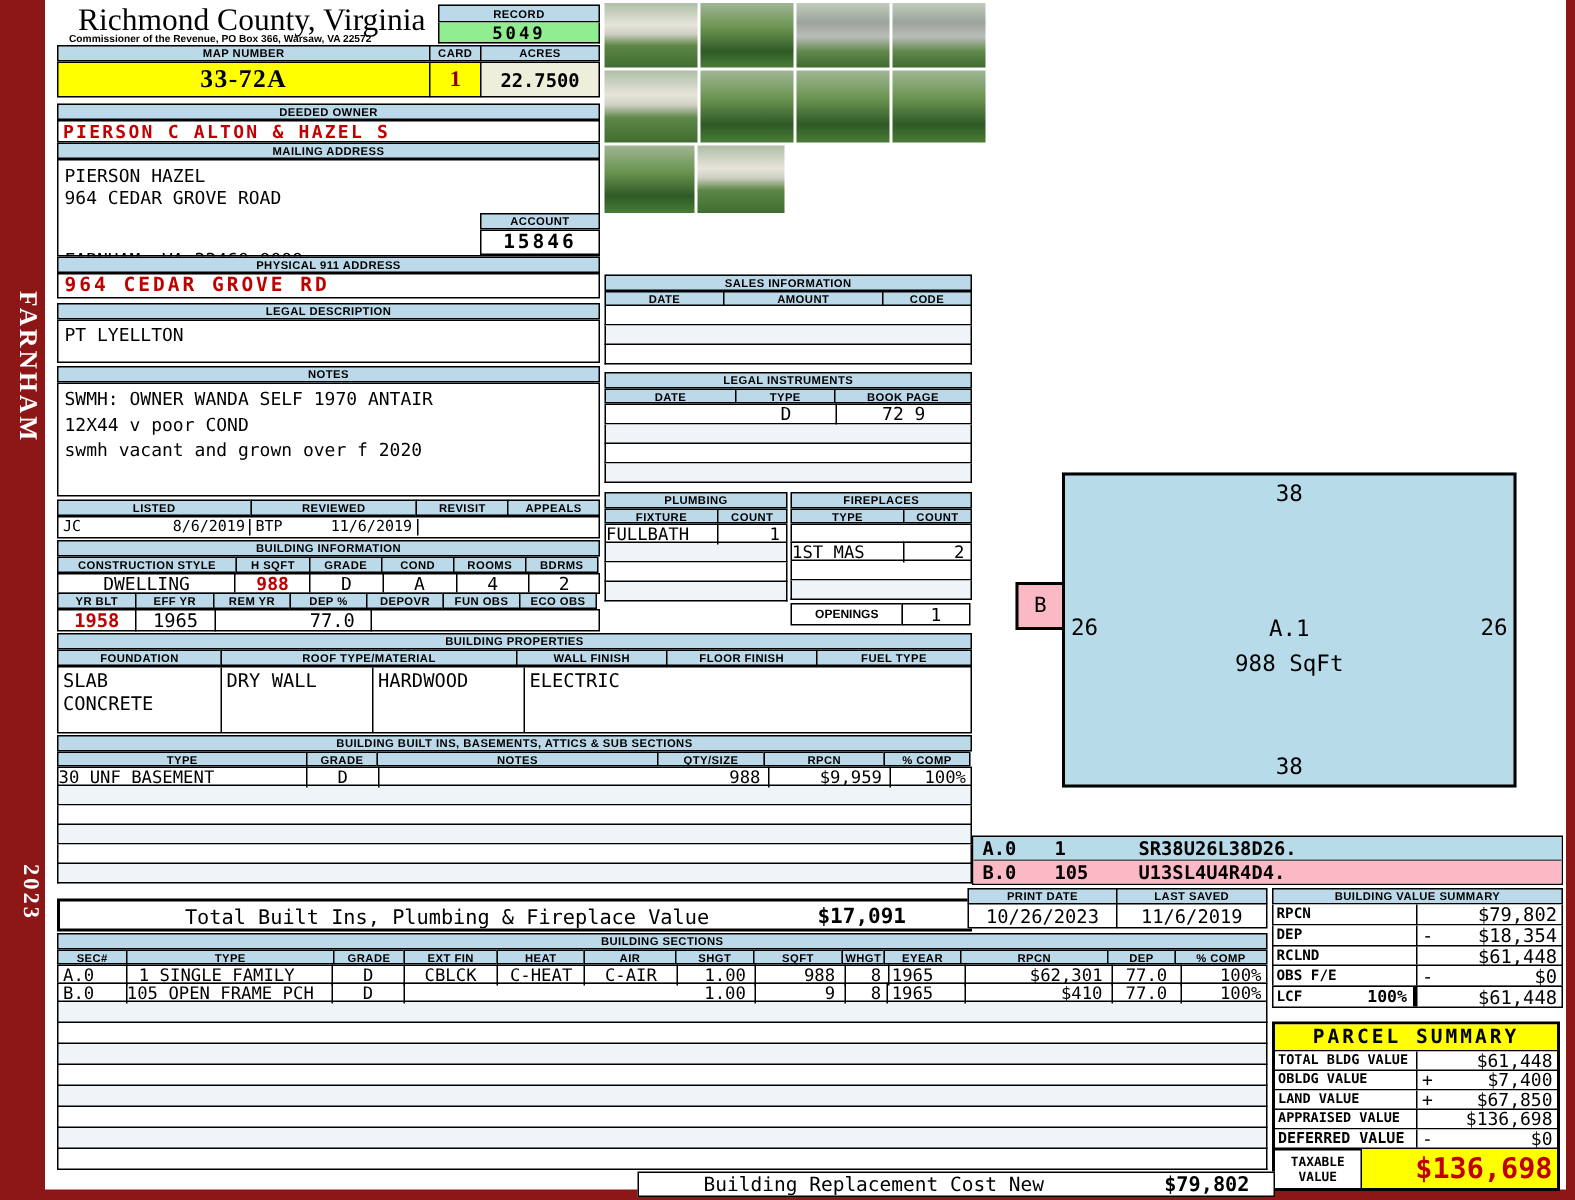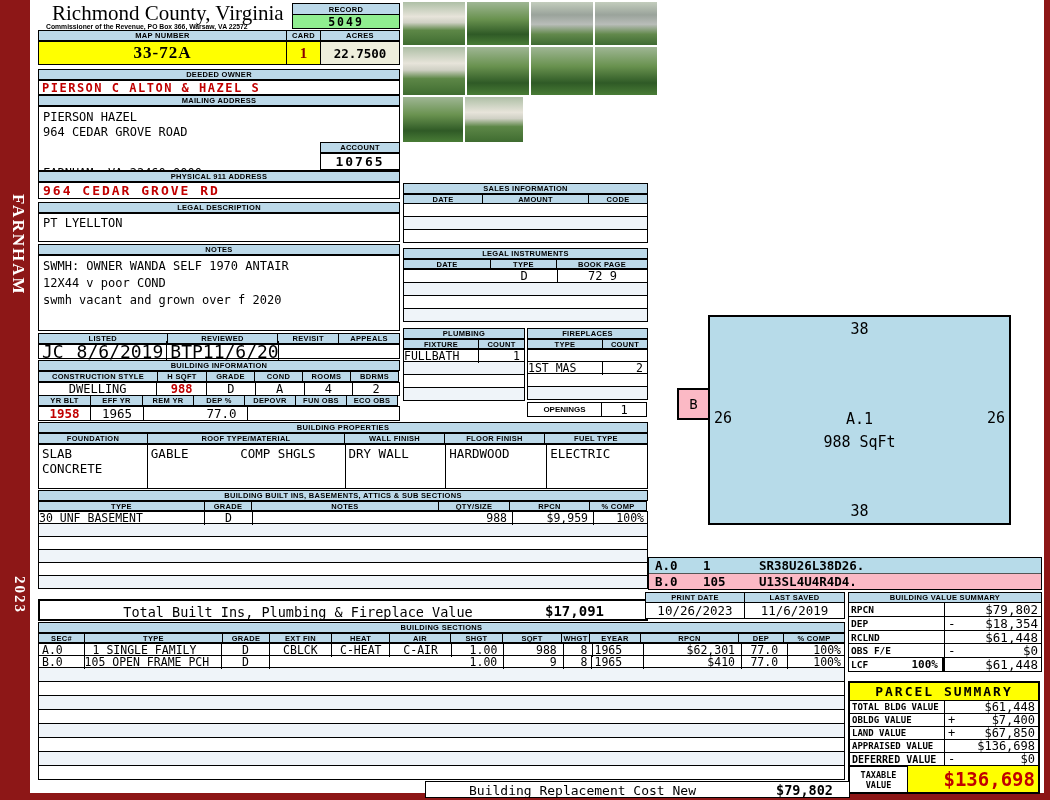--- a/index.html
+++ b/index.html
@@ -68,21 +68,21 @@
   <div class="abs bar" style="left:38px;top:69px;width:362px;height:11px;">DEEDED OWNER</div>
 
   <div class="abs bar" style="left:38px;top:95px;width:362px;height:11px;">MAILING ADDRESS</div>
   <div class="abs wbox" style="left:38px;top:106px;width:362px;height:65px;">
     <div class="mono" style="font-size:12px;margin:3px 0 0 4px;">PIERSON HAZEL</div>
     <div class="mono" style="font-size:12px;margin:1px 0 0 4px;">964 CEDAR GROVE ROAD</div>
     <div class="mono" style="font-size:12px;margin:27px 0 0 4px;">FARNHAM, VA 22460-0000</div>
   </div>
 
   <div class="abs bar" style="left:320px;top:142px;width:80px;height:11px;">ACCOUNT</div>
-  <div class="abs wbox mono" style="left:320px;top:153px;width:80px;height:17px;display:flex;align-items:center;justify-content:center;font-size:13px;font-weight:bold;letter-spacing:2px;">10765</div>
+  <div class="abs wbox mono" style="left:320px;top:153px;width:80px;height:17px;display:flex;align-items:center;justify-content:center;font-size:13px;font-weight:bold;letter-spacing:2px;">15846</div>
 
   <div class="abs bar" style="left:38px;top:171px;width:362px;height:11px;">PHYSICAL 911 ADDRESS</div>
   <div class="abs wbox mono redtx" style="left:38px;top:182px;width:362px;height:17px;font-size:13px;font-weight:bold;letter-spacing:2px;display:flex;align-items:center;padding-left:4px;">964 CEDAR GROVE RD</div>
 
   <div class="abs bar" style="left:38px;top:202px;width:362px;height:11px;">LEGAL DESCRIPTION</div>
   <div class="abs wbox mono" style="left:38px;top:213px;width:362px;height:29px;font-size:12px;padding:2px 0 0 4px;">PT LYELLTON</div>
 
   <div class="abs bar" style="left:38px;top:244px;width:362px;height:11px;">NOTES</div>
   <div class="abs wbox" style="left:38px;top:255px;width:362px;height:76px;">
     <div class="mono" style="font-size:12px;margin:3px 0 0 4px;">SWMH: OWNER WANDA SELF 1970 ANTAIR</div>
@@ -90,21 +90,21 @@
     <div class="mono" style="font-size:12px;margin:3px 0 0 4px;">swmh vacant and grown over f 2020</div>
   </div>
 
   <div class="abs" style="left:38px;top:333px;width:362px;">
     <div class="row">
       <div class="bar" style="width:130px;height:11px;">LISTED</div>
       <div class="bar" style="width:112px;height:11px;">REVIEWED</div>
       <div class="bar" style="width:62px;height:11px;">REVISIT</div>
       <div class="bar" style="width:62px;height:11px;">APPEALS</div>
     </div>
-    <div class="drow mono" style="height:15px;font-size:18px;">
+    <div class="drow mono" style="height:15px;font-size:10px;">
       <div class="dc" style="width:129px;display:flex;justify-content:space-between;padding:0 3px;">
         <span>JC</span>
         <span>8/6/2019</span>
       </div>
       <div class="dc" style="width:112px;display:flex;justify-content:space-between;padding:0 3px;">
         <span>BTP</span>
         <span>11/6/2019</span>
       </div>
       <div class="dc" style="width:62px;"></div>
       <div class="dc" style="width:59px;"></div>
@@ -233,24 +233,20 @@
       <div class="bar" style="width:110px;height:11px;">FOUNDATION</div>
       <div class="bar" style="width:198px;height:11px;">ROOF TYPE/MATERIAL</div>
       <div class="bar" style="width:101px;height:11px;">WALL FINISH</div>
       <div class="bar" style="width:101px;height:11px;">FLOOR FINISH</div>
       <div class="bar" style="width:104px;height:11px;">FUEL TYPE</div>
     </div>
     <div class="drow mono" style="height:45px;font-size:12.5px;align-items:flex-start;">
       <div class="dc" style="width:109px;height:100%;padding:1px 0 0 3px;">
         <div>SLAB</div>
         <div>CONCRETE</div>
-      </div>
-      <div class="dc" style="width:198px;height:100%;padding:1px 3px 0 3px;display:flex;justify-content:space-between;">
-        <span>GABLE</span>
-        <span style="padding-right:26px;">COMP SHGLS</span>
       </div>
       <div class="dc" style="width:101px;height:100%;padding:1px 0 0 3px;">DRY WALL</div>
       <div class="dc" style="width:101px;height:100%;padding:1px 0 0 3px;">HARDWOOD</div>
       <div class="dc" style="width:100px;height:100%;padding:1px 0 0 3px;">ELECTRIC</div>
     </div>
   </div>
 
   <div class="abs bar" style="left:38px;top:490px;width:610px;height:11px;">BUILDING BUILT INS, BASEMENTS, ATTICS &amp; SUB SECTIONS</div>
   <div class="abs" style="left:38px;top:501px;width:610px;">
     <div class="row">

